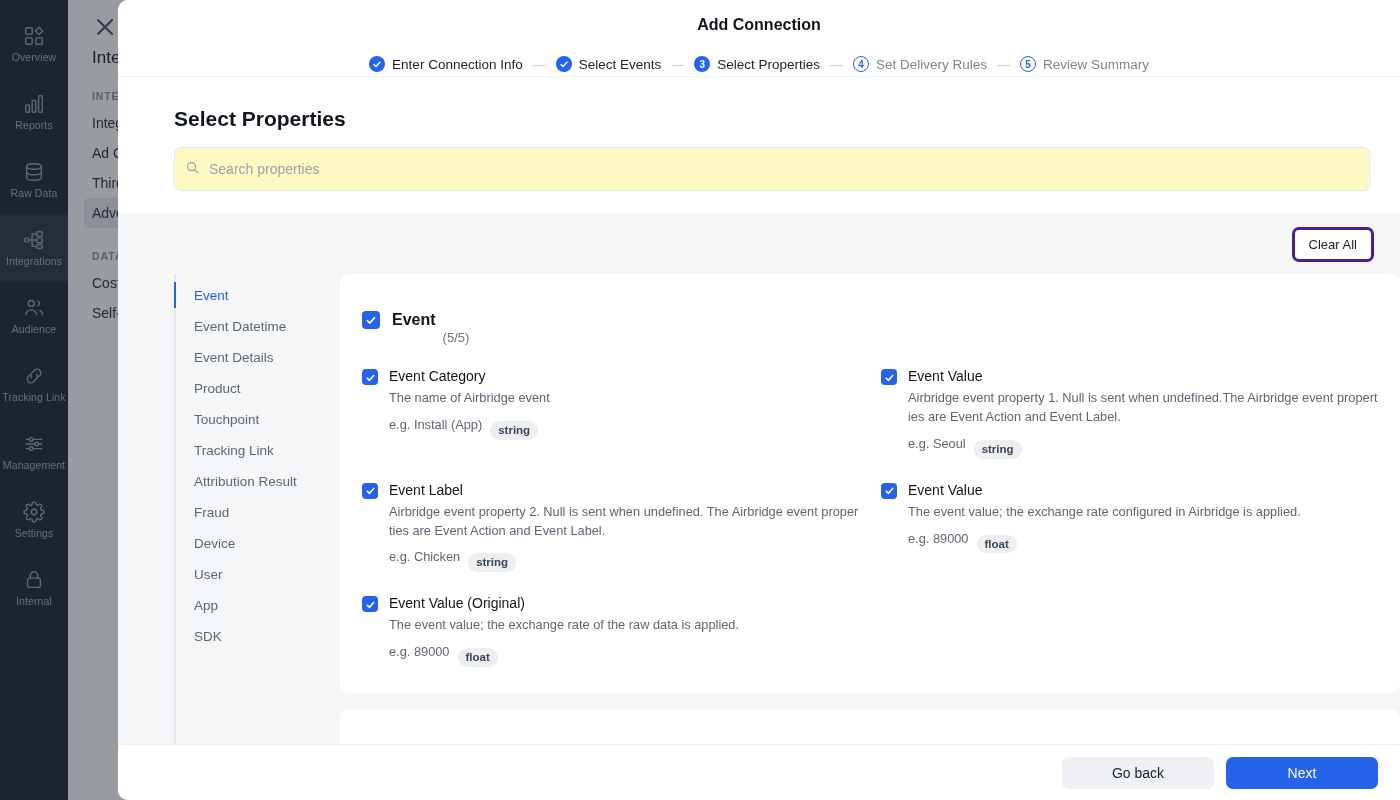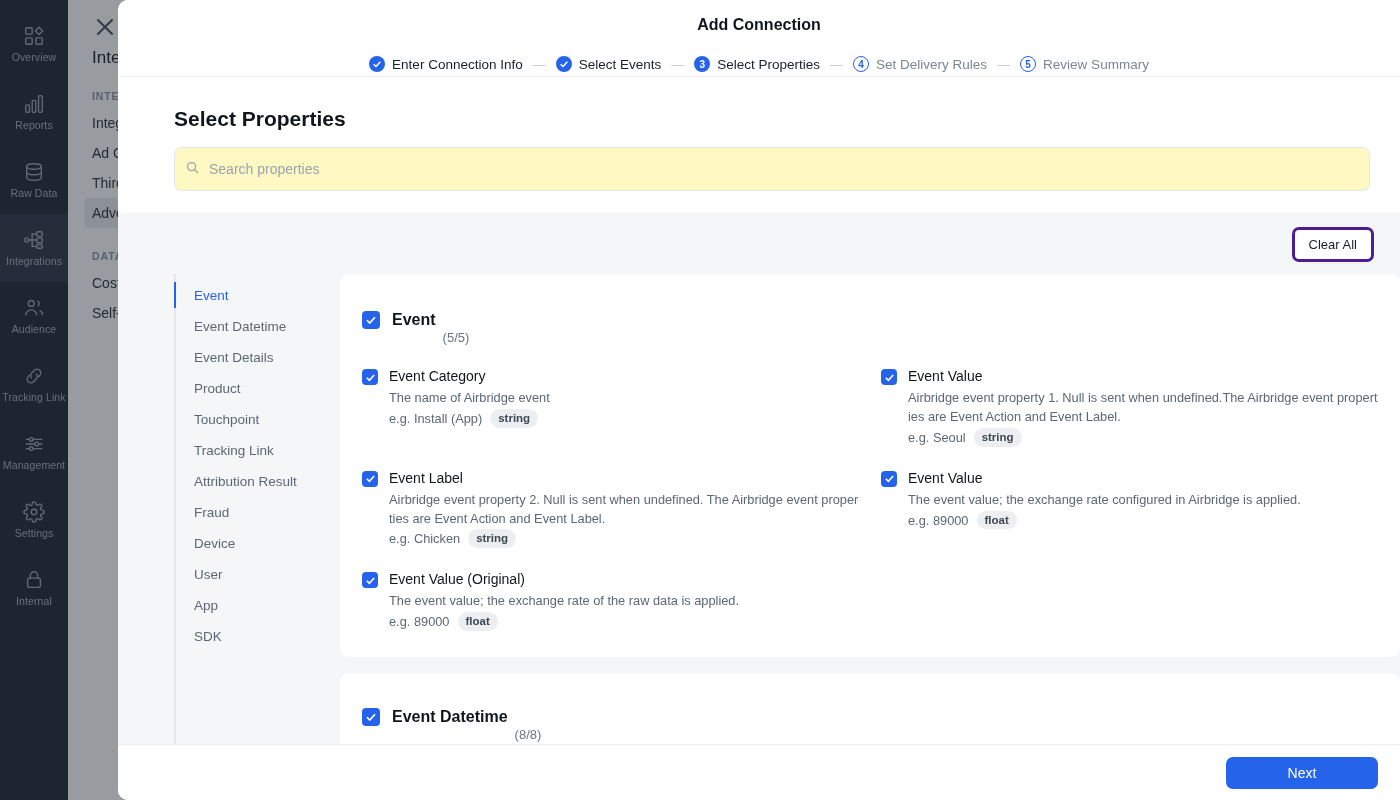--- a/index.html
+++ b/index.html
@@ -140,21 +140,21 @@
   .grid { display: grid; grid-template-columns: 1fr 1fr; column-gap: 22px; row-gap: 22px; }
   .prop { display: flex; gap: 11px; align-items: flex-start; }
   .prop-body { flex: 1; min-width: 0; }
   .prop-name { font-size: 14px; color: #11161c; line-height: 1.35; }
   .prop-desc { font-size: 12.8px; color: #5d6773; line-height: 1.48; margin-top: 3px;
                word-break: break-all; }
   .prop-eg { font-size: 12.8px; color: #5d6773; margin-top: 1px; display: flex;
              align-items: center; gap: 8px; flex-wrap: wrap; }
   .type-pill {
     background: #eceef1; color: #3e4852; font-size: 11.5px; font-weight: 700;
-    border-radius: 10px; padding: 2px 8px; line-height: 1.3;
+    border-radius: 10px; padding: 2px 8px; line-height: 1.3; margin-top: 12px;
   }
 
   
   .cb {
     width: 16px; height: 16px; border-radius: 4px; background: #2563eb;
     display: flex; align-items: center; justify-content: center;
     flex: 0 0 auto; cursor: pointer; margin-top: 2px;
   }
   .cb.big { width: 18px; height: 18px; border-radius: 4px; margin-top: 0; }
   .cb svg { width: 11px; height: 11px; color: #fff; }
@@ -482,16 +482,17 @@
               <span class="card-title">Event Datetime</span>
               <span class="card-count">(8/8)</span>
             </div>
           </div>
 
         </div>
       </div>
     </div>
 
     <div class="footer">
+      <button class="btn btn-secondary">Go back</button>
       <button class="btn btn-primary">Next</button>
     </div>
   </div>
 </div>
 
 </body></html>

